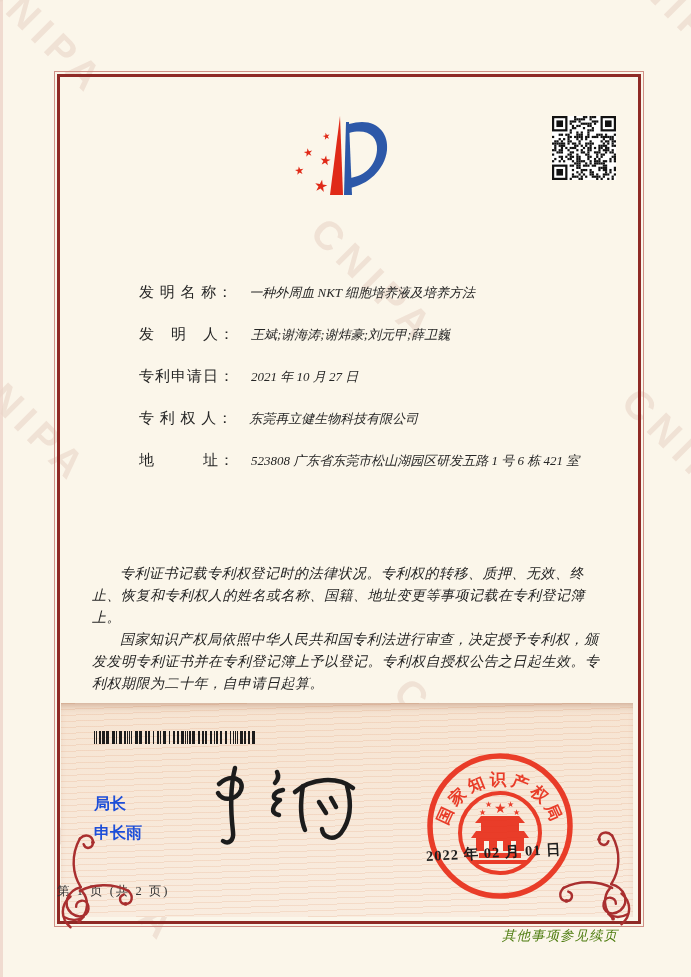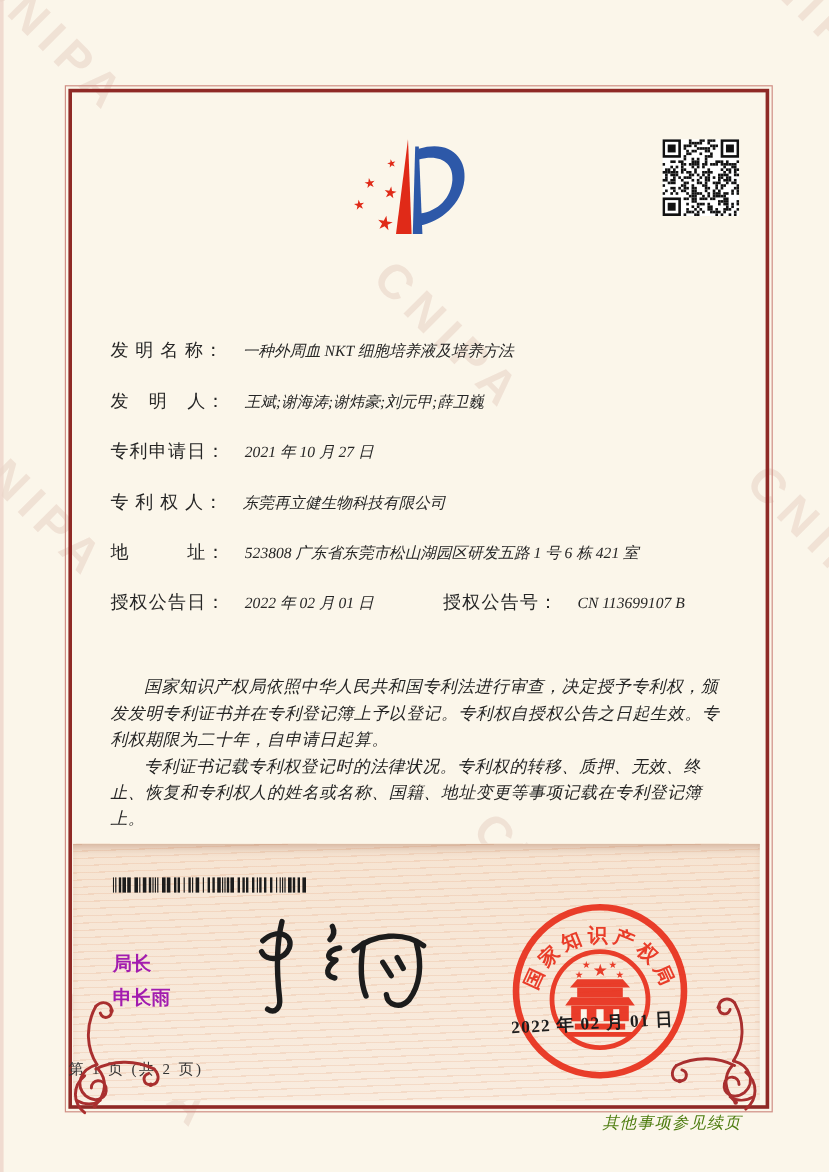--- a/index.html
+++ b/index.html
@@ -32,31 +32,31 @@
   .cert-no{position:absolute;left:80px;top:112px;font-size:14px;letter-spacing:2px;color:#222;z-index:3;}
   .logo{position:absolute;left:286px;top:108px;z-index:3;}
   .qr{position:absolute;left:552px;top:116px;z-index:3;}
   .title{
     position:absolute;left:57px;top:209px;width:578px;text-align:center;
     font-size:34px;font-weight:600;color:#151515;
     letter-spacing:17px;text-indent:17px;z-index:3;
   }
   .fields{position:absolute;left:92px;top:283px;width:516px;z-index:3;color:#262626;}
   .field-row{height:20px;margin-bottom:22px;white-space:pre;}
-  .flabel{font-size:15px;letter-spacing:1px;}
+  .flabel{font-size:15px;letter-spacing:1px;margin-left:47px;}
   .fvalue{font-size:13px;margin-left:16px;font-style:italic;}
   .flabel2{font-size:15px;letter-spacing:1px;margin-left:58px;}
   .paras{position:absolute;left:92px;top:563px;width:512px;z-index:3;}
   .paras p{
     margin:0;padding:0;text-indent:2em;font-size:14px;line-height:22px;
     font-style:italic;color:#242424;letter-spacing:.5px;
   }
   .barcode{position:absolute;left:94px;top:731px;z-index:3;}
   .officer{
-    position:absolute;left:94px;top:789px;z-index:3;color:#a21caf;
+    position:absolute;left:94px;top:789px;z-index:3;color:#1d4ed8;
     font-family:"Liberation Sans",sans-serif;font-size:16px;font-weight:600;line-height:29px;
   }
   .signature{position:absolute;left:195px;top:760px;z-index:4;}
   .seal{position:absolute;left:425px;top:751px;width:150px;height:150px;z-index:3;}
   .seal-date{
     position:absolute;left:426px;top:843px;width:152px;z-index:4;
     font-size:14.5px;font-weight:bold;color:#1d1d1d;letter-spacing:1px;
     transform:rotate(-3deg);white-space:pre;
   }
   .ornament{position:absolute;z-index:4;}
@@ -434,26 +434,25 @@
       </g>
   </svg>
 
 
   <div class="fields">
     <div class="field-row"><span class="flabel">发 明 名 称：</span><span class="fvalue">一种外周血 NKT 细胞培养液及培养方法</span></div>
     <div class="field-row"><span class="flabel">发　明　人：</span><span class="fvalue">王斌;谢海涛;谢炜豪;刘元甲;薛卫巍</span></div>
     <div class="field-row"><span class="flabel">专利申请日：</span><span class="fvalue">2021 年 10 月 27 日</span></div>
     <div class="field-row"><span class="flabel">专 利 权 人：</span><span class="fvalue">东莞再立健生物科技有限公司</span></div>
     <div class="field-row"><span class="flabel">地　　　址：</span><span class="fvalue">523808 广东省东莞市松山湖园区研发五路 1 号 6 栋 421 室</span></div>
-    <div class="field-row"><span class="flabel">授权公告日：</span><span class="fvalue">2022 年 02 月 01 日</span><span class="flabel2">授权公告号：</span><span class="fvalue">CN 113699107 B</span></div>
   </div>
 
   <div class="paras">
+    <p>专利证书记载专利权登记时的法律状况。专利权的转移、质押、无效、终止、恢复和专利权人的姓名或名称、国籍、地址变更等事项记载在专利登记簿上。</p>
     <p>国家知识产权局依照中华人民共和国专利法进行审查，决定授予专利权，颁发发明专利证书并在专利登记簿上予以登记。专利权自授权公告之日起生效。专利权期限为二十年，自申请日起算。</p>
-    <p>专利证书记载专利权登记时的法律状况。专利权的转移、质押、无效、终止、恢复和专利权人的姓名或名称、国籍、地址变更等事项记载在专利登记簿上。</p>
   </div>
 
   <svg class="barcode" width="166" height="13" viewBox="0 0 166 13">
     <g class="bars" fill="#1c1c1c">
         <rect x="0" y="0" width="1" height="13"></rect>
         <rect x="2" y="0" width="1" height="13"></rect>
         <rect x="5" y="0" width="2" height="13"></rect>
         <rect x="8" y="0" width="3" height="13"></rect>
         <rect x="12" y="0" width="3" height="13"></rect>
         <rect x="18" y="0" width="3" height="13"></rect>

